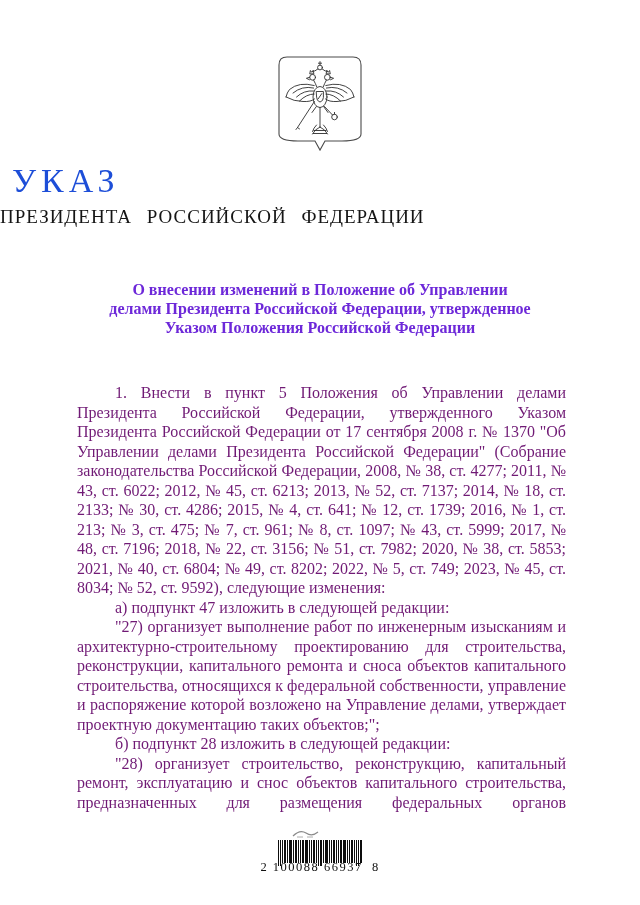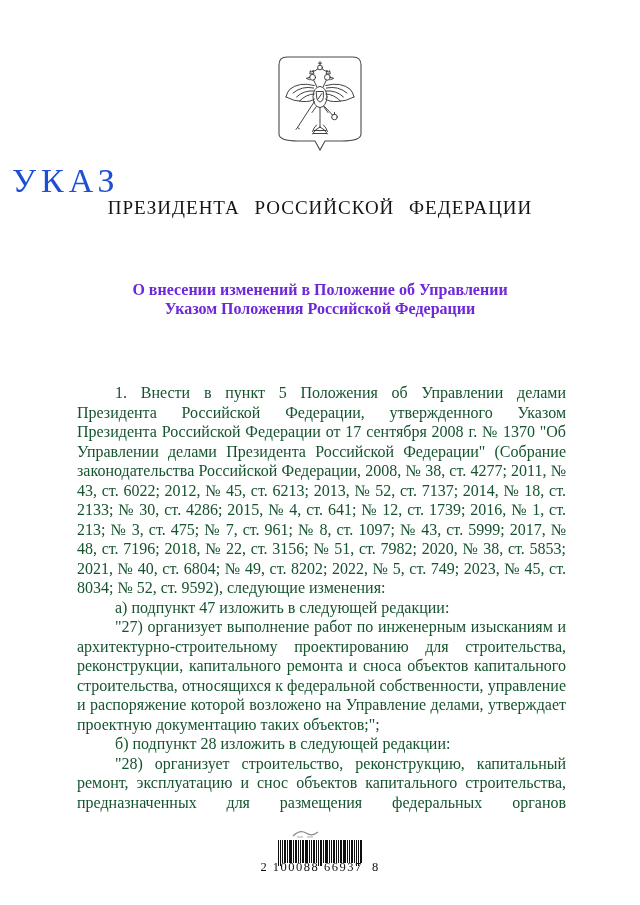--- a/index.html
+++ b/index.html
@@ -29,24 +29,24 @@
     width: 100%;
     text-align: left;
     font-size: 34px;
     font-weight: 400;
     letter-spacing: 5px;
     color: #1d4ed8;
     margin-left: 12px;
   }
   .doc-issuer {
     position: absolute;
-    top: 197px;
-    left: 0;
-    width: 100%;
-    text-align: center;
+    top: 206px;
+    left: 0;
+    width: 100%;
+    text-align: left;
     font-size: 19px;
     font-weight: 400;
     letter-spacing: 1px;
     word-spacing: 9px;
     color: #151515;
   }
   .doc-title {
     position: absolute;
     top: 280px;
     left: 0;
@@ -58,21 +58,21 @@
     color: #6d28d9;
   }
   .doc-body {
     position: absolute;
     top: 383px;
     left: 77px;
     width: 489px;
     font-size: 16px;
     line-height: 19.5px;
     text-align: justify;
-    color: #14532d;
+    color: #701a75;
   }
   .doc-body p {
     text-indent: 38px;
     margin: 0;
   }
   .doc-body p.continued {
     text-align-last: justify;
   }
   .barcode-block {
     position: absolute;
@@ -148,20 +148,21 @@
       </g>
     </svg>
   </div>
 
   <div class="doc-type">УКАЗ</div>
 
   <div class="doc-issuer">ПРЕЗИДЕНТА РОССИЙСКОЙ ФЕДЕРАЦИИ</div>
 
   <div class="doc-title">
     <div>О внесении изменений в Положение об Управлении</div>
+    <div>делами Президента Российской Федерации, утвержденное</div>
     <div>Указом Положения Российской Федерации</div>
   </div>
 
   <div class="doc-body">
     <p>1. Внести в пункт 5 Положения об Управлении делами Президента Российской Федерации, утвержденного Указом Президента Российской Федерации от 17 сентября 2008 г. № 1370 "Об Управлении делами Президента Российской Федерации" (Собрание законодательства Российской Федерации, 2008, № 38, ст. 4277; 2011, № 43, ст. 6022; 2012, № 45, ст. 6213; 2013, № 52, ст. 7137; 2014, № 18, ст. 2133; № 30, ст. 4286; 2015, № 4, ст. 641; № 12, ст. 1739; 2016, № 1, ст. 213; № 3, ст. 475; № 7, ст. 961; № 8, ст. 1097; № 43, ст. 5999; 2017, № 48, ст. 7196; 2018, № 22, ст. 3156; № 51, ст. 7982; 2020, № 38, ст. 5853; 2021, № 40, ст. 6804; № 49, ст. 8202; 2022, № 5, ст. 749; 2023, № 45, ст. 8034; № 52, ст. 9592), следующие изменения:</p>
     <p>а) подпункт 47 изложить в следующей редакции:</p>
     <p>"27) организует выполнение работ по инженерным изысканиям и архитектурно-строительному проектированию для строительства, реконструкции, капитального ремонта и сноса объектов капитального строительства, относящихся к федеральной собственности, управление и распоряжение которой возложено на Управление делами, утверждает проектную документацию таких объектов;";</p>
     <p>б) подпункт 28 изложить в следующей редакции:</p>
     <p class="continued">"28) организует строительство, реконструкцию, капитальный ремонт, эксплуатацию и снос объектов капитального строительства, предназначенных для размещения федеральных органов</p>
   </div>

